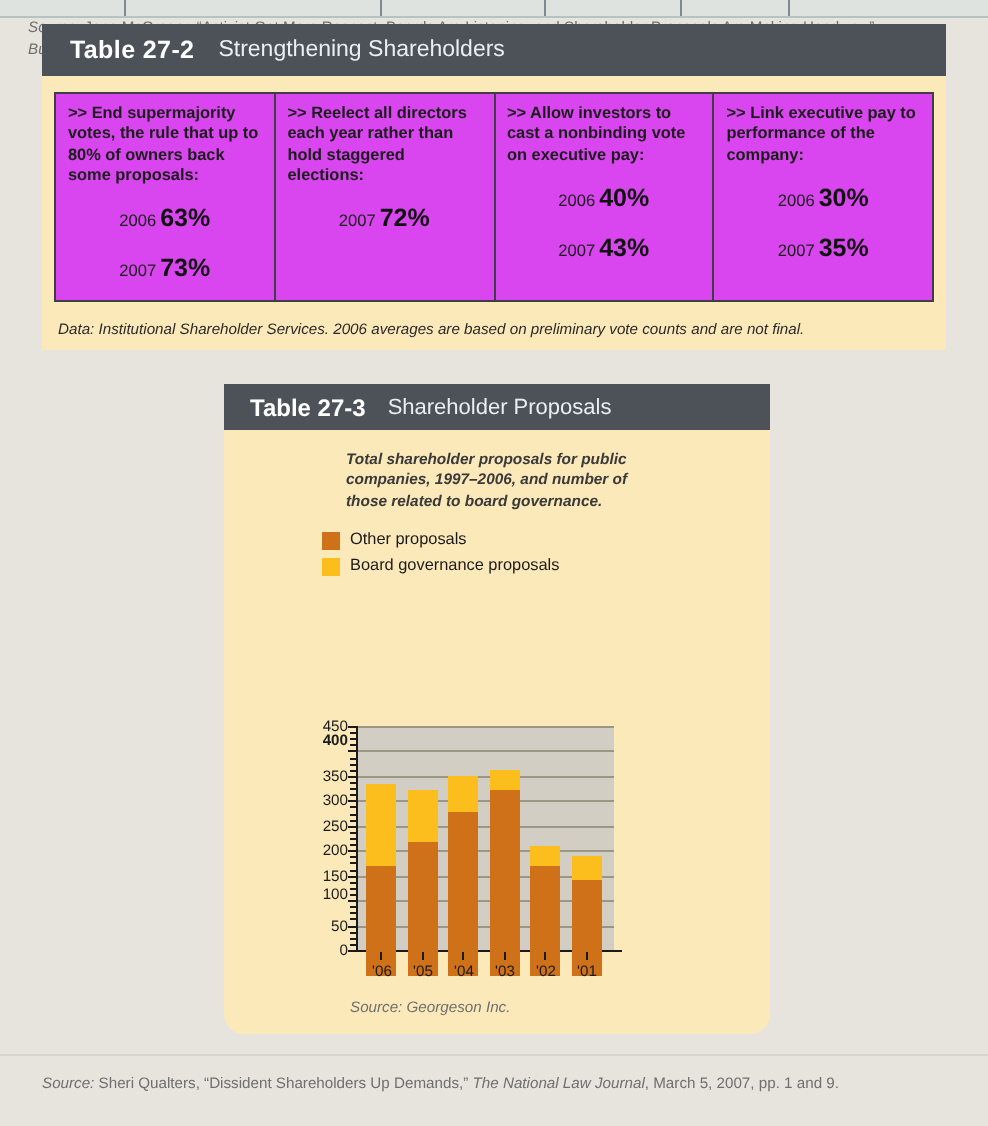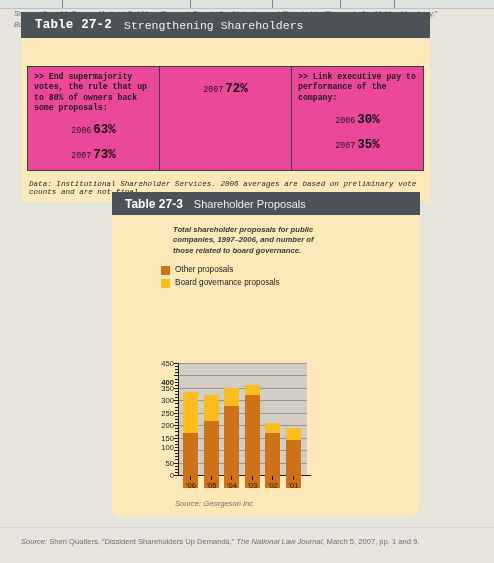--- a/index.html
+++ b/index.html
@@ -12,34 +12,34 @@
   }
   .top-strip{
     position:absolute;left:0;top:0;width:494px;height:8px;
     background:#dfe3e0;
     border-bottom:1px solid #b9c2c2;
   }
   .top-strip .seg{position:absolute;top:0;width:1px;height:8px;background:#7d8a92;}
 
   
   .t2{
-    position:absolute;left:21px;top:12px;width:409px;font-family:Liberation Mono, monospace;
+    position:absolute;left:21px;top:12px;width:452px;
   }
   .t2-head{
     background:#4d5259;height:26px;display:flex;align-items:center;padding-left:14px;
   }
   .t2-head .num{
     color:#ffffff;font-weight:bold;font-size:12.5px;letter-spacing:.2px;
   }
   .t2-head .ttl{
     color:#e9eef2;font-size:11.5px;margin-left:12px;
   }
   .t2-body{background:#fce9b9;padding:8px 6px 5px 6px;}
   .t2-grid{
-    display:flex;border:1px solid #3d3f42;background:#ec4899;margin-top:20px;
+    display:flex;border:1px solid #3d3f42;background:#d946ef;
   }
   .t2-cell{
     flex:1;padding:5px 6px 7px 6px;
     border-right:1px solid #3d3f42;
     min-height:74px;
     box-sizing:border-box;
   }
   .t2-cell:last-child{border-right:none;}
   .t2-cell .lead{
     font-size:8.2px;line-height:10.3px;color:#1b1b1b;font-weight:bold;
@@ -54,21 +54,21 @@
     padding:4px 8px 6px 8px;
   }
   .t2-source{
     font-size:7.6px;color:#6f6f6f;line-height:10.5px;
     margin:9px 0 0 14px;width:430px;
   }
   .t2-source .it{font-style:italic;}
 
   
   .t3{
-    position:absolute;left:112px;top:192px;width:308px;
+    position:absolute;left:112px;top:192px;width:273px;
   }
   .t3-head{
     background:#4d5259;height:23px;display:flex;align-items:center;padding-left:13px;
   }
   .t3-head .num{color:#fff;font-weight:bold;font-size:12px;}
   .t3-head .ttl{color:#e9eef2;font-size:11px;margin-left:11px;}
   .t3-body{
     background:#fce9b9;border-radius:0 0 10px 10px;
     padding:10px 0 8px 0;position:relative;height:302px;box-sizing:border-box;
   }
@@ -139,26 +139,36 @@
         <div class="lead">&gt;&gt; End supermajority votes, the rule that up to 80% of owners back some proposals:</div>
         <div class="stat">
           <span class="yr">2006</span><span class="pct">63%</span>
         </div>
         <div class="stat">
           <span class="yr">2007</span><span class="pct">73%</span>
         </div>
       </div>
 
       <div class="t2-cell">
+        <div class="lead">&gt;&gt; Reelect all directors each year rather than hold staggered elections:</div>
         <div class="stat">
           <span class="yr">2007</span><span class="pct">72%</span>
         </div>
       </div>
 
 
+      <div class="t2-cell">
+        <div class="lead">&gt;&gt; Allow investors to cast a nonbinding vote on executive pay:</div>
+        <div class="stat">
+          <span class="yr">2006</span><span class="pct">40%</span>
+        </div>
+        <div class="stat">
+          <span class="yr">2007</span><span class="pct">43%</span>
+        </div>
+      </div>
 
       <div class="t2-cell">
         <div class="lead">&gt;&gt; Link executive pay to performance of the company:</div>
         <div class="stat">
           <span class="yr">2006</span><span class="pct">30%</span>
         </div>
         <div class="stat">
           <span class="yr">2007</span><span class="pct">35%</span>
         </div>
       </div>
@@ -203,21 +213,21 @@
         </div>
       <div class="ylabels" id="ylabels">
           <span style="top: 112px;">0</span>
           <span style="top: 99.5556px;">50</span>
           <span style="top: 84px;">100</span>
           <span style="top: 74.6667px;">150</span>
           <span style="top: 62.2222px;">200</span>
           <span style="top: 49.7778px;">250</span>
           <span style="top: 37.3333px;">300</span>
           <span style="top: 24.8889px;">350</span>
-          <span style="top: 19px; font-weight: bold;">400</span>
+          <span style="top: 7px; font-weight: bold;">400</span>
           <span style="top: 0px;">450</span>
         </div>
       <div class="yaxis"></div>
       <div class="xaxis"></div>
       <div id="bars">
           <div class="bar" style="left: 71px; height: 112px;">
             <div class="seg-o" style="height: 54.7556px; background: rgb(206, 113, 25);"></div>
             <div class="seg-y" style="height: 41.0667px; bottom: 54.7556px; background: rgb(252, 190, 29);"></div>
           </div>
           <div class="bar" style="left: 91.5px; height: 112px;">

